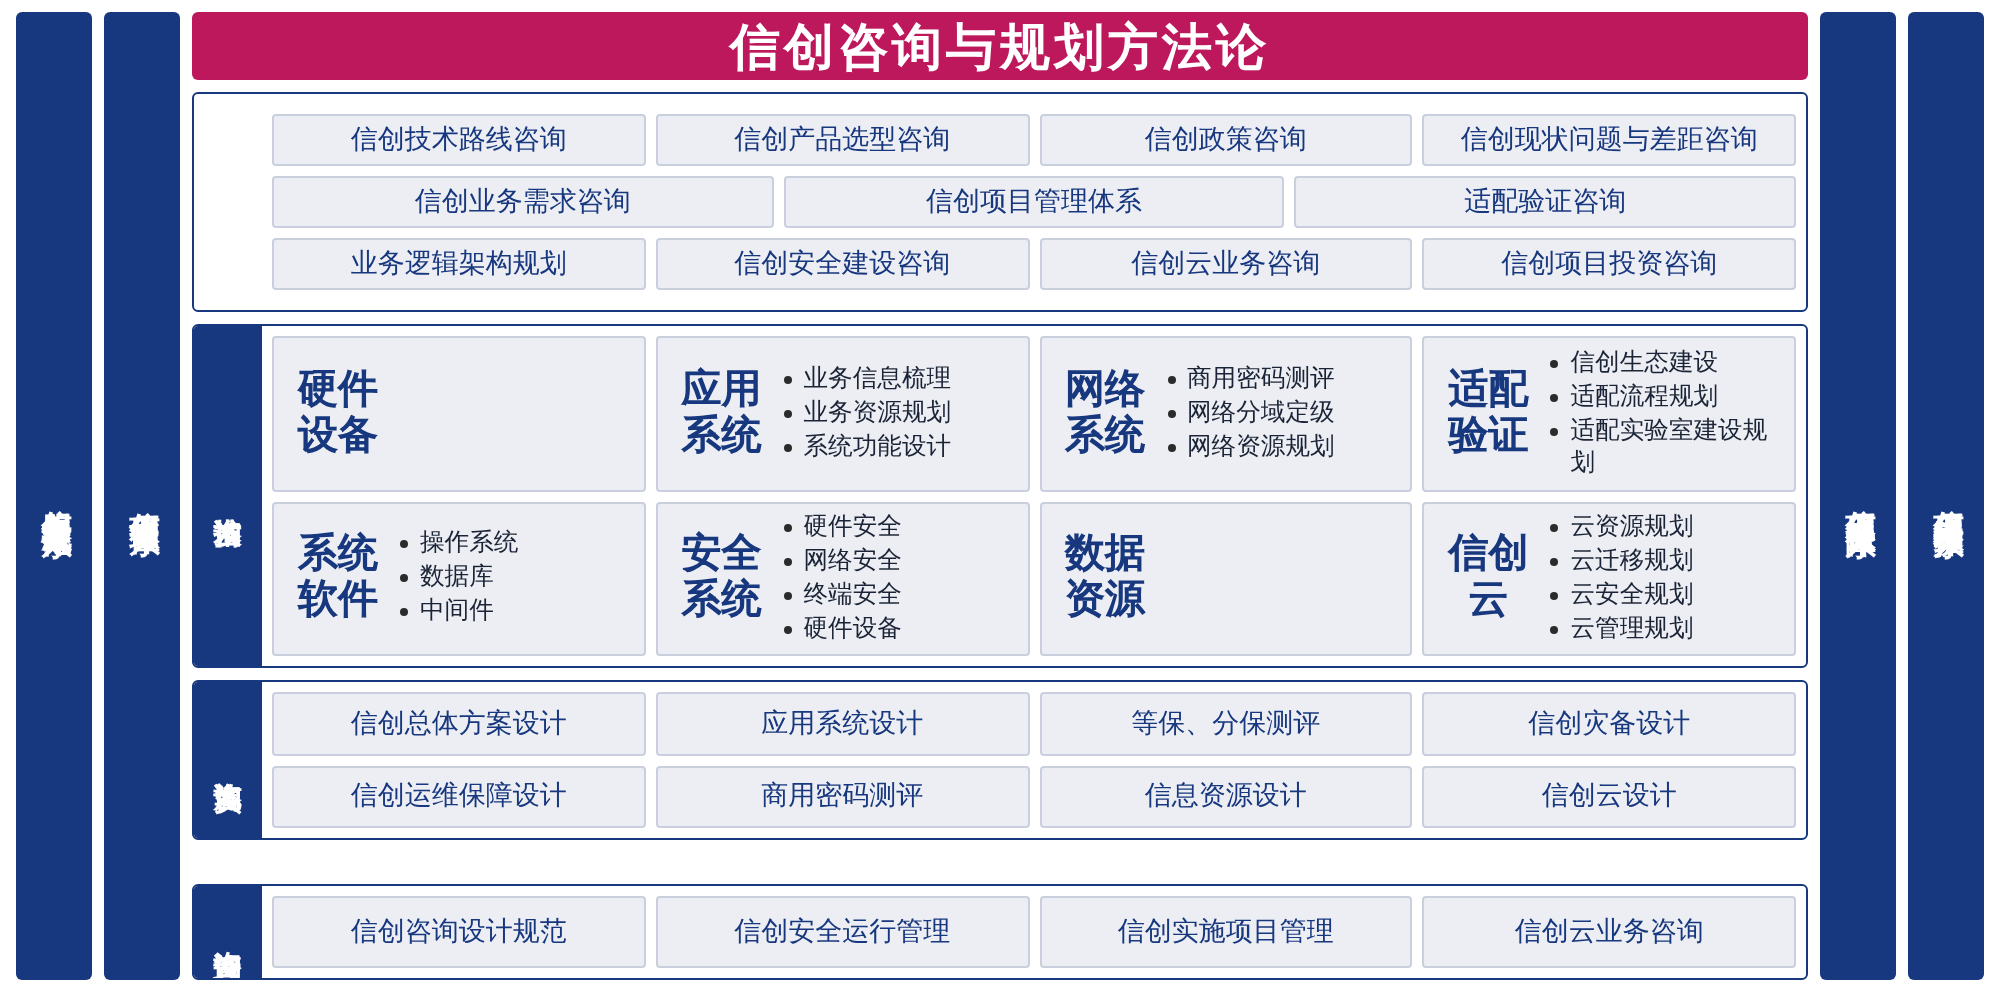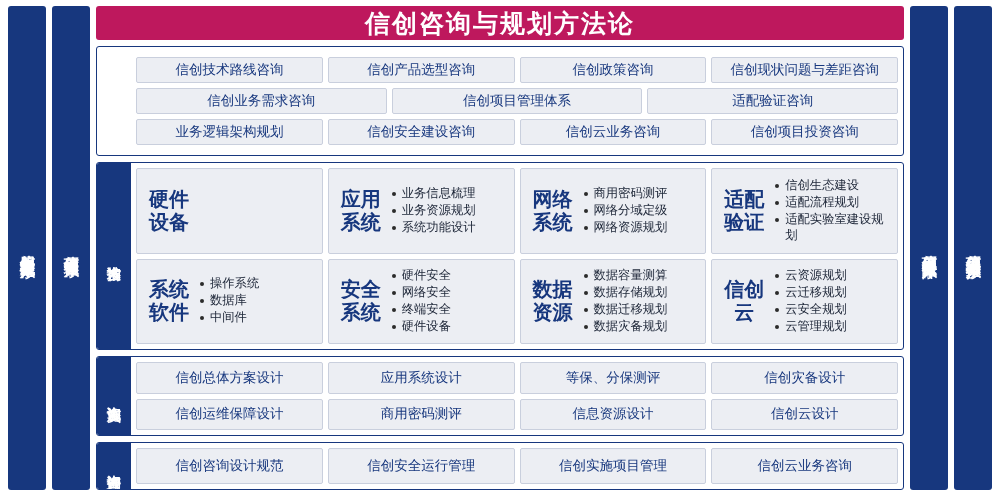--- a/index.html
+++ b/index.html
@@ -120,21 +120,21 @@
     content:"";
     position:absolute;left:1px;top:6px;
     width:4px;height:4px;border-radius:50%;
     background:#2b2b2b;
   }
   .card-list li.wrap{white-space:normal;}
   ul.card-list{margin:0;padding:0;}
 
   .band.business{flex:0 0 108px;align-items:center;}
   .band.impl{flex:0 0 78px;}
-  .band.mgmt{flex:0 0 46px;}
+  .band.mgmt{flex:0 0 46px;margin-top:16px;}
   .band.mgmt .band-label span{letter-spacing:1px;}
 </style>
 </head>
 <body>
 
 <div class="canvas">
 
   <div class="pillar p1">
     <span>信创服务标准规范体系</span>
   </div>
@@ -237,26 +237,20 @@
               <ul class="card-list">
                 <li>硬件安全</li>
                 <li>网络安全</li>
                 <li>终端安全</li>
                 <li>硬件设备</li>
               </ul>
             </div>
 
             <div class="card">
               <div class="card-title">数据资源</div>
-              <ul class="card-list">
-                <li>数据容量测算</li>
-                <li>数据存储规划</li>
-                <li>数据迁移规划</li>
-                <li>数据灾备规划</li>
-              </ul>
             </div>
 
             <div class="card">
               <div class="card-title">信创云</div>
               <ul class="card-list">
                 <li>云资源规划</li>
                 <li>云迁移规划</li>
                 <li>云安全规划</li>
                 <li>云管理规划</li>
               </ul>

